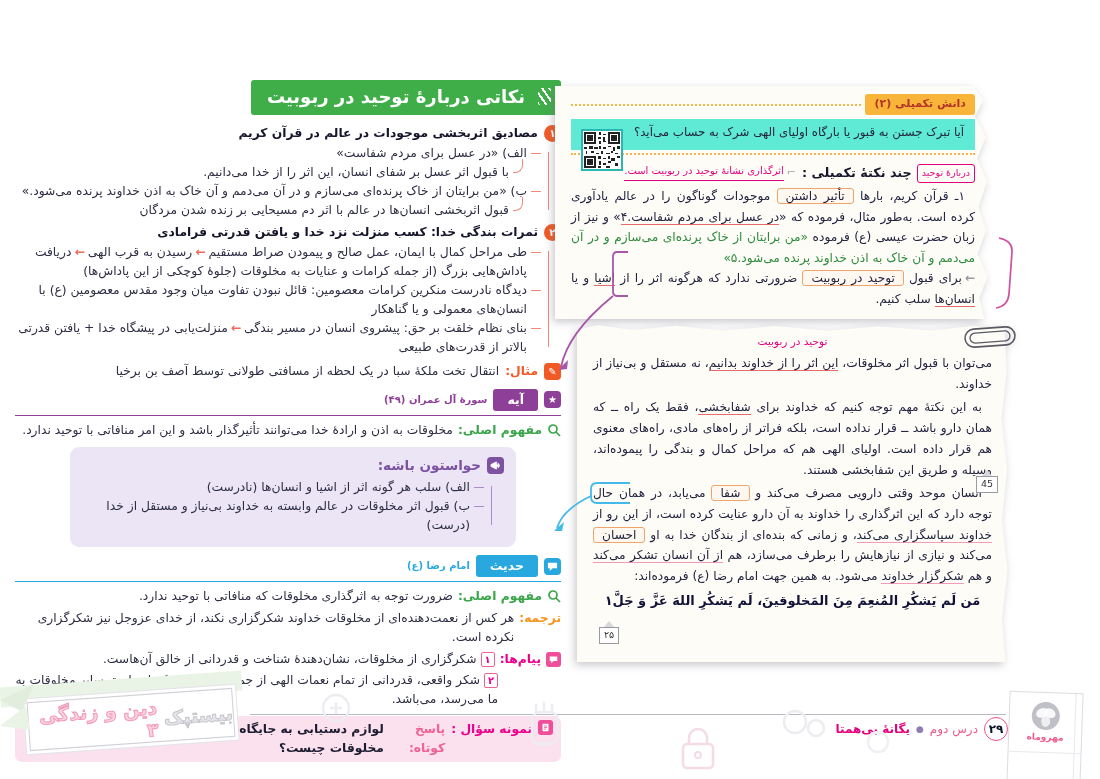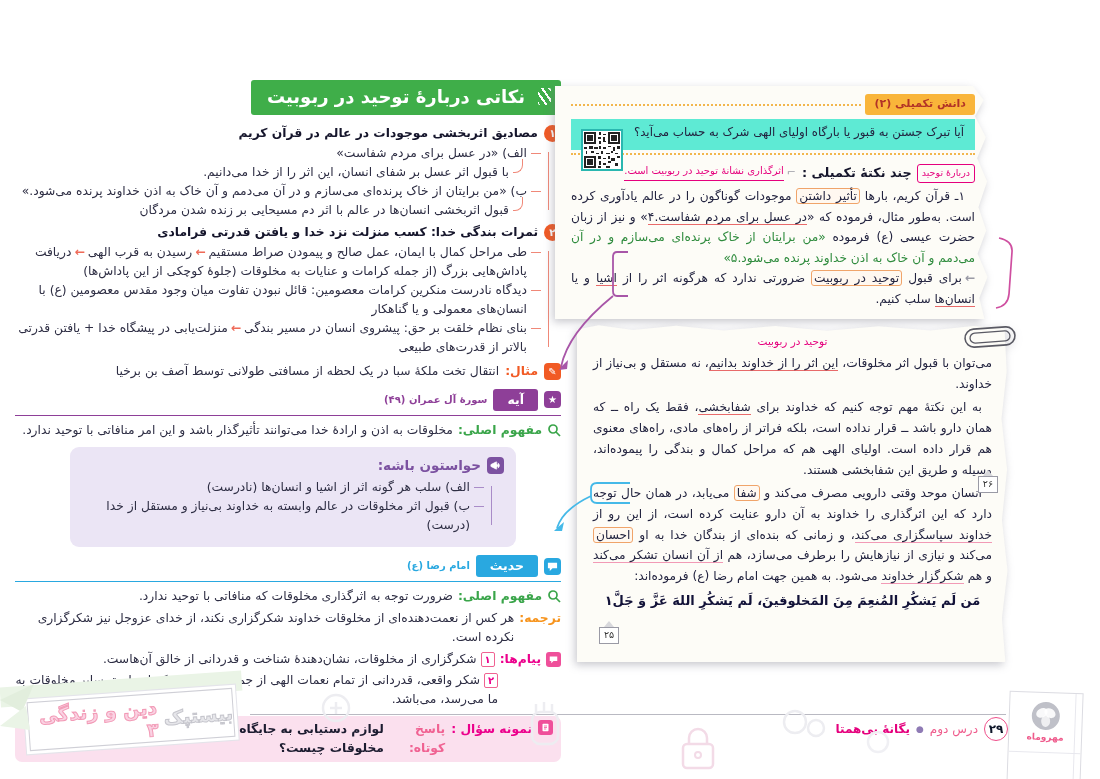--- a/index.html
+++ b/index.html
@@ -75,21 +75,21 @@
   .dot-line { border-top:2px dotted #f2b64d; height:0; margin:3px 0 6px; }
   .supp-box { background:#5eead4; padding:4px 10px 6px; margin-top:4px; font-size:11.8px; line-height:1.62; }
   .supp-q { text-align:center; margin-bottom:1px; }
   .qr-wrap { float:left; margin:6px 10px 2px 0; border:2px solid #2ab7b0; padding:1px; background:#fff; line-height:0; }
   .about-row { display:flex; align-items:flex-start; justify-content:space-between; gap:6px; margin-top:7px; }
   .about-tag { border:1.2px solid #e5007d; color:#e5007d; font-size:9.5px; padding:0 4px 1px; border-radius:3px; white-space:nowrap; margin-top:2px;}
   .about-title { font-weight:bold; font-size:12.8px; color:#15152b; white-space:nowrap; }
   .about-ann { color:#e5007d; font-size:10px; border-bottom:1px solid #e5007d; padding-bottom:1px; white-space:nowrap; margin-top:1px;}
   .gray-elbow { color:#9a9aa5; font-size:11px; margin-top:2px; }
   .p-indent { text-indent:10px; margin-top:3px; }
-  .hl-box { border:1px solid #f0a46a; background:#fff8f0; border-radius:3px; padding:0 2px; }
+  .hl-box { border:1px solid #f0a46a; background:#fff8f0; border-radius:3px; padding:0 8px; }
   .ul-red { border-bottom:1.6px solid #e86a6a; }
   .ul-pink { border-bottom:1.6px solid #f29ab6; }
   .quote-green { color:#2e8b3d; }
   .lead-arrow { color:#9a9aa5; font-weight:bold; padding-left:3px; }
   .p2-heading { text-align:center; color:#e5007d; font-size:10.5px; margin-bottom:2px; }
   .hadith-line { text-align:center; font-weight:bold; font-size:13px; color:#121238; margin-top:3px; }
   .pg-marker { position:absolute; border:1px solid #9a9aa5; background:#fff; color:#333; font-size:9.5px;
                padding:0 4px 1px; line-height:14px; }
   .pg-marker::before { content:""; position:absolute; top:-7px; left:50%; transform:translateX(-50%);
                        border:5px solid transparent; border-bottom:6px solid #d8d8dc; border-top:none; }
@@ -298,21 +298,21 @@
       <div class="p2-heading">توحید در ربوبیت</div>
 
       <div><span>می‌توان با قبول اثر مخلوقات، </span><span class="ul-red">این اثر را از خداوند بدانیم</span><span>، نه مستقل و بی‌نیاز از خداوند.</span></div>
 
       <div class="p-indent"><span>به این نکتهٔ مهم توجه کنیم که خداوند برای </span><span class="ul-red">شفابخشی</span><span>، فقط یک راه ــ که همان دارو باشد ــ قرار نداده است، بلکه فراتر از راه‌های مادی، راه‌های معنوی هم قرار داده است. اولیای الهی هم که مراحل کمال و بندگی را پیموده‌اند، وسیله و طریق این شفابخشی هستند.</span></div>
 
       <div class="p-indent"><span>انسان موحد وقتی دارویی مصرف می‌کند و </span><span class="hl-box">شفا</span><span> می‌یابد، در همان حال توجه دارد که این اثرگذاری را خداوند به آن دارو عنایت کرده است، از این رو از </span><span class="ul-pink">خداوند سپاسگزاری می‌کند</span><span>، و زمانی که بنده‌ای از بندگان خدا به او </span><span class="hl-box">احسان</span><span> می‌کند و نیازی از نیازهایش را برطرف می‌سازد، هم </span><span class="ul-pink">از آن انسان تشکر می‌کند</span><span> و هم </span><span class="ul-pink">شکرگزار خداوند</span><span> می‌شود. به همین جهت امام رضا (ع) فرموده‌اند:</span></div>
 
       <div class="hadith-line">مَن لَم یَشکُرِ المُنعِمَ مِنَ المَخلوقینَ، لَم یَشکُرِ اللهَ عَزَّ وَ جَلَّ۱</div>
 
-      <span class="pg-marker" id="marker26">۲۶</span>
+      <span class="pg-marker" id="marker26">45</span>
       <span class="pg-marker" id="marker25">۲۵</span>
     </div>
     <svg class="paperclip" width="56" height="26" viewBox="0 0 56 26">
       <rect x="3" y="4" width="50" height="18" rx="9" fill="none" stroke="#5a5a64" stroke-width="1.6"></rect>
       <rect x="8" y="8" width="40" height="10" rx="5" fill="none" stroke="#5a5a64" stroke-width="1.3"></rect>
     </svg>
   </div>
 
   <svg id="overlay" viewBox="0 0 1100 779">
 

